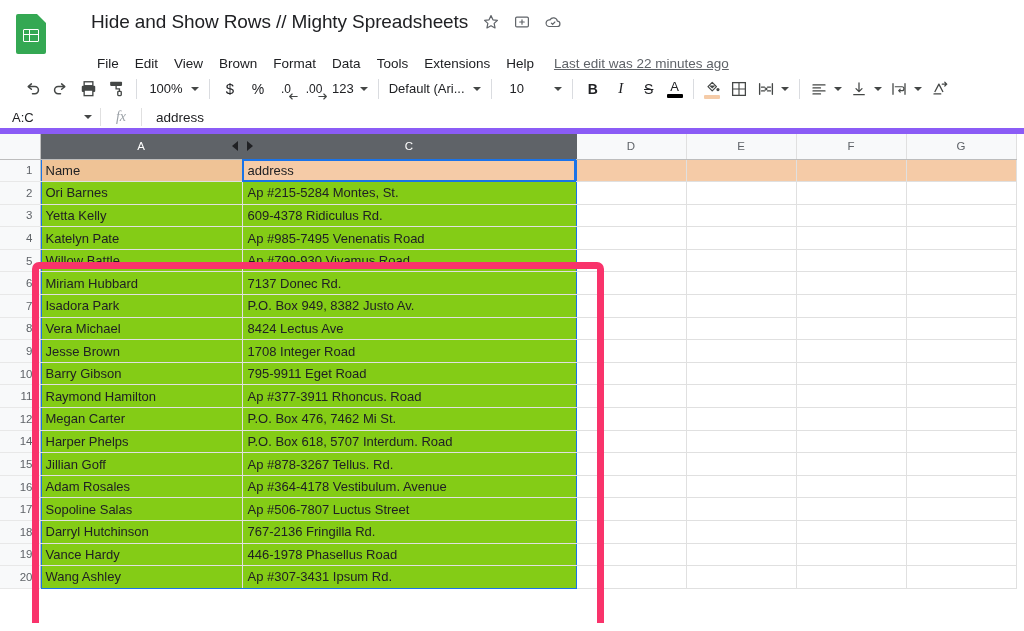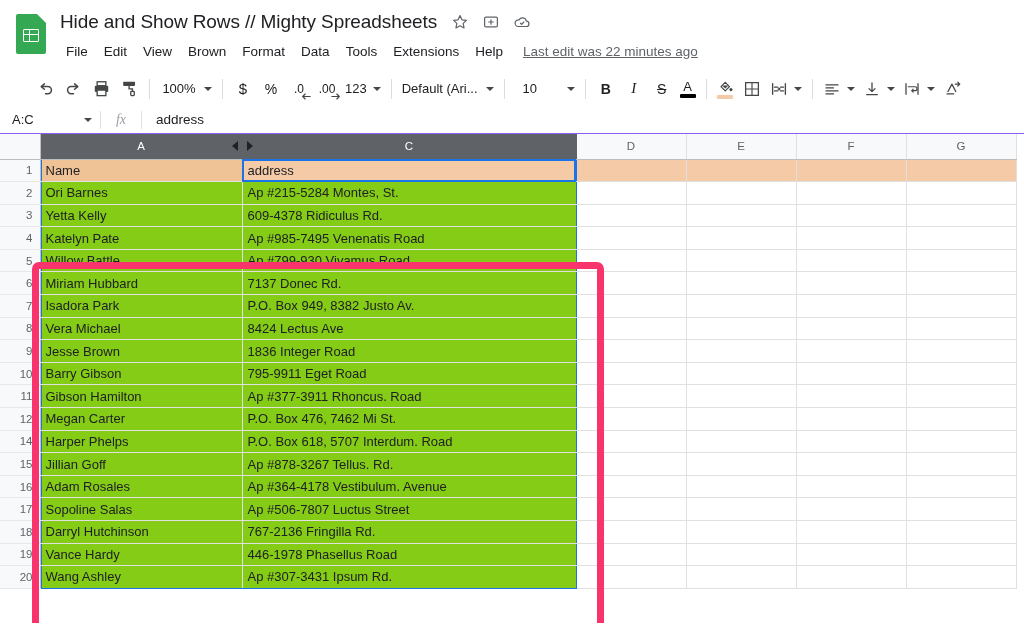--- a/index.html
+++ b/index.html
@@ -5,21 +5,21 @@
   * { box-sizing: border-box; margin: 0; padding: 0; }
   html, body {
     width: 1024px; height: 631px;
     font-family: "Liberation Sans", sans-serif;
     background: #ffffff;
     overflow: hidden;
   }
   #app { position: relative; width: 1024px; height: 631px; background:#fff; }
 
   
-  .titlebar { display:flex; align-items:flex-start; padding: 8px 8px 0 14px; height: 70px; }
+  .titlebar { display:flex; align-items:flex-start; padding: 8px 8px 0 14px; height: 70px; gap: 31px; }
   .doc-logo {
     width: 34px; height: 44px; margin-top: 4px; margin-right: 12px;
     flex: 0 0 auto; position: relative;
   }
   .doc-logo .sheet {
     position:absolute; left:2px; top:2px; width:30px; height:40px;
     background:#34a853; border-radius:2px;
   }
   .doc-logo .fold {
     position:absolute; right:2px; top:2px; width:9px; height:9px;
@@ -35,35 +35,35 @@
   .doc-logo .grid:after {
     content:""; position:absolute; left:4.6px; top:0; width:1.4px; height:100%; background:#fff;
   }
   .title-col { display:flex; flex-direction:column; }
   .title-row { display:flex; align-items:center; height:28px; }
   .doc-title {
     font-size: 19px; color:#202124; letter-spacing:-0.1px; white-space:nowrap;
   }
   .title-icons { display:flex; align-items:center; gap:13px; margin-left:14px; }
   .ticon { width:18px; height:18px; color:#5f6368; display:block; }
-  .menubar { display:flex; align-items:center; height:26px; margin-top:2px; gap:0; }
+  .menubar { display:flex; align-items:center; height:26px; margin-top:14px; gap:0; }
   .menu-item {
     font-size:13.5px; color:#202124; padding:3px 8px; border-radius:4px;
     white-space:nowrap; cursor:default;
   }
   .menu-item:first-child { padding-left:6px; }
   .last-edit {
     font-size:13.5px; color:#5f6368; margin-left:12px;
     text-decoration: underline; white-space:nowrap;
   }
 
   
   .toolbar {
     height: 36px; display:flex; align-items:center;
-    padding: 0 13px; gap:0; border-top:1px solid #fff;
+    padding: 0 0; gap:0; border-top:1px solid #fff;
   }
   .tb-btn {
     height:28px; min-width:28px; display:flex; align-items:center; justify-content:center;
     border-radius:4px; color:#444746; padding:0 4px;
   }
   .tb-sep { width:1px; height:20px; background:#dadce0; margin:0 6px; flex:0 0 auto; }
   .tb-text { font-size:13px; color:#202124; }
   .tb-drop {
     display:flex; align-items:center; height:28px; border-radius:4px; padding:0 4px; gap:6px;
   }
@@ -71,21 +71,21 @@
   .caret { width:0;height:0;border-left:4px solid transparent;border-right:4px solid transparent;border-top:4px solid #444746; }
   .tb-font { width:78px; font-size:13px; color:#202124; white-space:nowrap; overflow:hidden; text-overflow:ellipsis;}
   .tb-size { width:30px; font-size:13px; color:#202124; text-align:center;}
   .bold { font-weight:bold; font-size:14px; }
   .ital { font-style:italic; font-family:"Liberation Serif", serif; font-size:15px; }
   .strike { text-decoration:line-through; font-size:14px; }
   .swatch-btn { display:flex; flex-direction:column; align-items:center; justify-content:center; height:28px; padding:0 4px;}
   .swatch-bar { width:16px; height:4px; margin-top:1px; border-radius:1px; }
 
   
-  .formulabar { height:28px; display:flex; align-items:center; border-bottom:1px solid #8b5cf6; }
+  .formulabar { height:28px; display:flex; align-items:center; border-bottom:6px solid #8b5cf6; }
   .namebox {
     width:100px; height:28px; display:flex; align-items:center; justify-content:space-between;
     padding:0 8px 0 12px; font-size:13px; color:#202124;
   }
   .fx { width:40px; text-align:center; font-size:14px; color:#9aa0a6; font-family:"Liberation Serif", serif; font-style:italic; }
   .fbar-sep { width:1px; height:18px; background:#e0e0e0; }
   .formula-input { flex:1; padding-left:14px; font-size:13.5px; color:#202124; }
 
   
   .grid-wrap { position:relative; width:1024px; height:calc(631px - 142px); overflow:hidden; background:#fff; }
@@ -432,38 +432,38 @@
             <td class="cell in-sel selborder-left">Vera Michael</td>
             <td class="cell in-sel selborder-right">8424 Lectus Ave</td>
             <td class="cell"></td>
             <td class="cell"></td>
             <td class="cell"></td>
             <td class="cell"></td>
           </tr>
           <tr>
             <td class="rowhead">9</td>
             <td class="cell in-sel selborder-left">Jesse Brown</td>
-            <td class="cell in-sel selborder-right">1836 Integer Road</td>
+            <td class="cell in-sel selborder-right">1708 Integer Road</td>
             <td class="cell"></td>
             <td class="cell"></td>
             <td class="cell"></td>
             <td class="cell"></td>
           </tr>
           <tr>
             <td class="rowhead">10</td>
             <td class="cell in-sel selborder-left">Barry Gibson</td>
             <td class="cell in-sel selborder-right">795-9911 Eget Road</td>
             <td class="cell"></td>
             <td class="cell"></td>
             <td class="cell"></td>
             <td class="cell"></td>
           </tr>
           <tr>
             <td class="rowhead">11</td>
-            <td class="cell in-sel selborder-left">Gibson Hamilton</td>
+            <td class="cell in-sel selborder-left">Raymond Hamilton</td>
             <td class="cell in-sel selborder-right">Ap #377-3911 Rhoncus. Road</td>
             <td class="cell"></td>
             <td class="cell"></td>
             <td class="cell"></td>
             <td class="cell"></td>
           </tr>
           <tr>
             <td class="rowhead">12</td>
             <td class="cell in-sel selborder-left">Megan Carter</td>
             <td class="cell in-sel selborder-right">P.O. Box 476, 7462 Mi St.</td>

